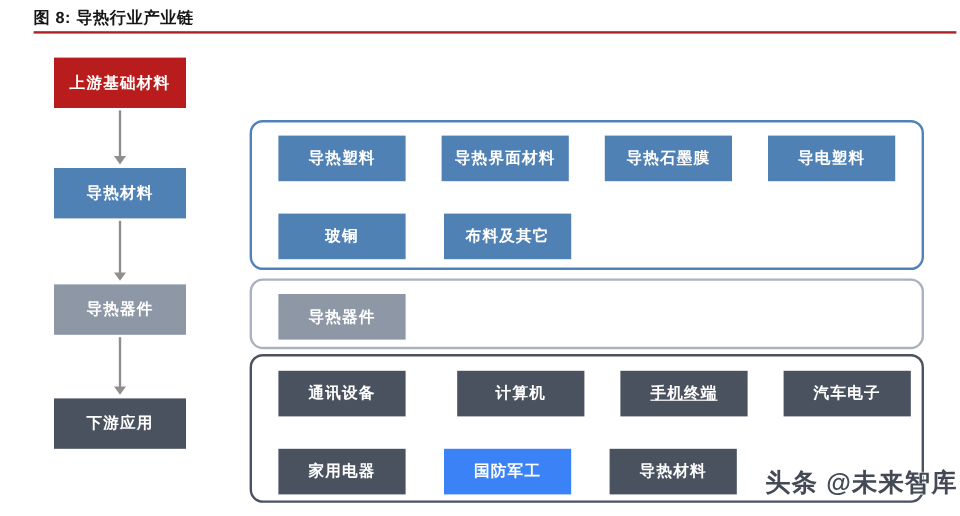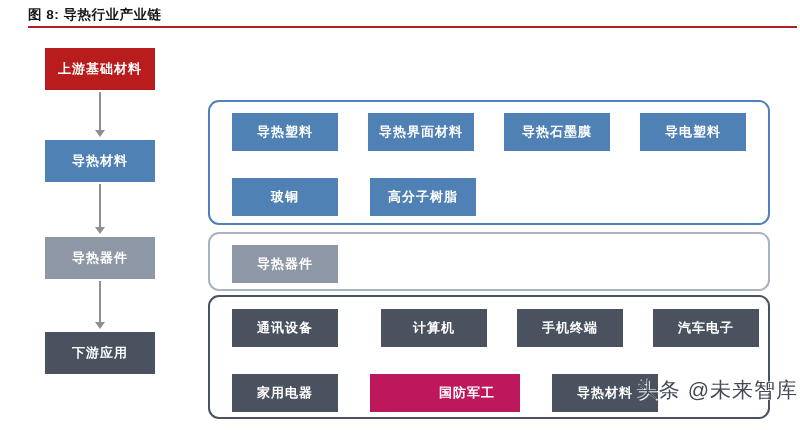--- a/index.html
+++ b/index.html
@@ -39,22 +39,22 @@
   #g3{top:295px;height:124px;border-width:2.5px}
   .row{display:flex;gap:30px;padding-left:22px;margin-top:11px;}
   .row + .row{margin-top:27px;gap:32px;}
   #g3 .row:first-child{margin-top:12px;}
   .box{
     width:106px;height:38px;flex:0 0 auto;
     display:flex;align-items:center;justify-content:center;
     color:#ffffff;font-size:13px;font-weight:bold;letter-spacing:1px;white-space:nowrap;
   }
   .watermark{
-    position:absolute;right:2px;top:376px;
-    font-size:21px;font-weight:normal;color:#434a55;letter-spacing:1px;
+    position:absolute;right:2px;top:388px;
+    font-size:21px;font-weight:bold;color:#434a55;letter-spacing:1px;
     text-shadow:1px 1px 0 rgba(255,255,255,0.95), -1px -1px 0 rgba(255,255,255,0.55);
     z-index:5;
   }
 </style>
 </head>
 <body>
 
 <div class="canvas">
   <div class="fig-title">图 8: 导热行业产业链</div>
   <div class="title-underline" style="background: rgb(177, 32, 37);"></div>
@@ -80,36 +80,36 @@
 
   <div class="group" id="g1" style="border-color: rgb(79, 129, 189);">
       <div class="row">
         <div class="box" style="background: rgb(80, 129, 180);">导热塑料</div>
         <div class="box" style="background: rgb(80, 129, 180);">导热界面材料</div>
         <div class="box" style="background: rgb(80, 129, 180);">导热石墨膜</div>
         <div class="box" style="background: rgb(80, 129, 180);">导电塑料</div>
       </div>
       <div class="row">
         <div class="box" style="background: rgb(80, 129, 180);">玻铜</div>
-        <div class="box" style="background: rgb(80, 129, 180);">高分子树脂</div>
+        <div class="box" style="background: rgb(80, 129, 180);">布料及其它</div>
       </div>
     </div>
   <div class="group" id="g2" style="border-color: rgb(170, 178, 189);">
       <div class="row">
         <div class="box" style="background: rgb(142, 151, 165);">导热器件</div>
       </div>
     </div>
   <div class="group" id="g3" style="border-color: rgb(74, 82, 95);">
       <div class="row">
         <div class="box" style="background: rgb(74, 82, 95); text-align: center;">通讯设备</div>
         <div class="box" style="background: rgb(74, 82, 95); margin-left: 13px;">计算机</div>
-        <div class="box" style="background: rgb(74, 82, 95);">手机终端</div>
+        <div class="box" style="background: rgb(74, 82, 95); text-decoration: underline;">手机终端</div>
         <div class="box" style="background: rgb(74, 82, 95);">汽车电子</div>
       </div>
       <div class="row">
         <div class="box" style="background: rgb(74, 82, 95);">家用电器</div>
-        <div class="box" style="background: #be185d; padding-left: 44px;">国防军工</div>
+        <div class="box" style="background: #3b82f6;">国防军工</div>
         <div class="box" style="background: rgb(74, 82, 95);">导热材料</div>
       </div>
     </div>
 
   <div class="watermark">头条 @未来智库</div>
 </div>
 
 </body></html>

